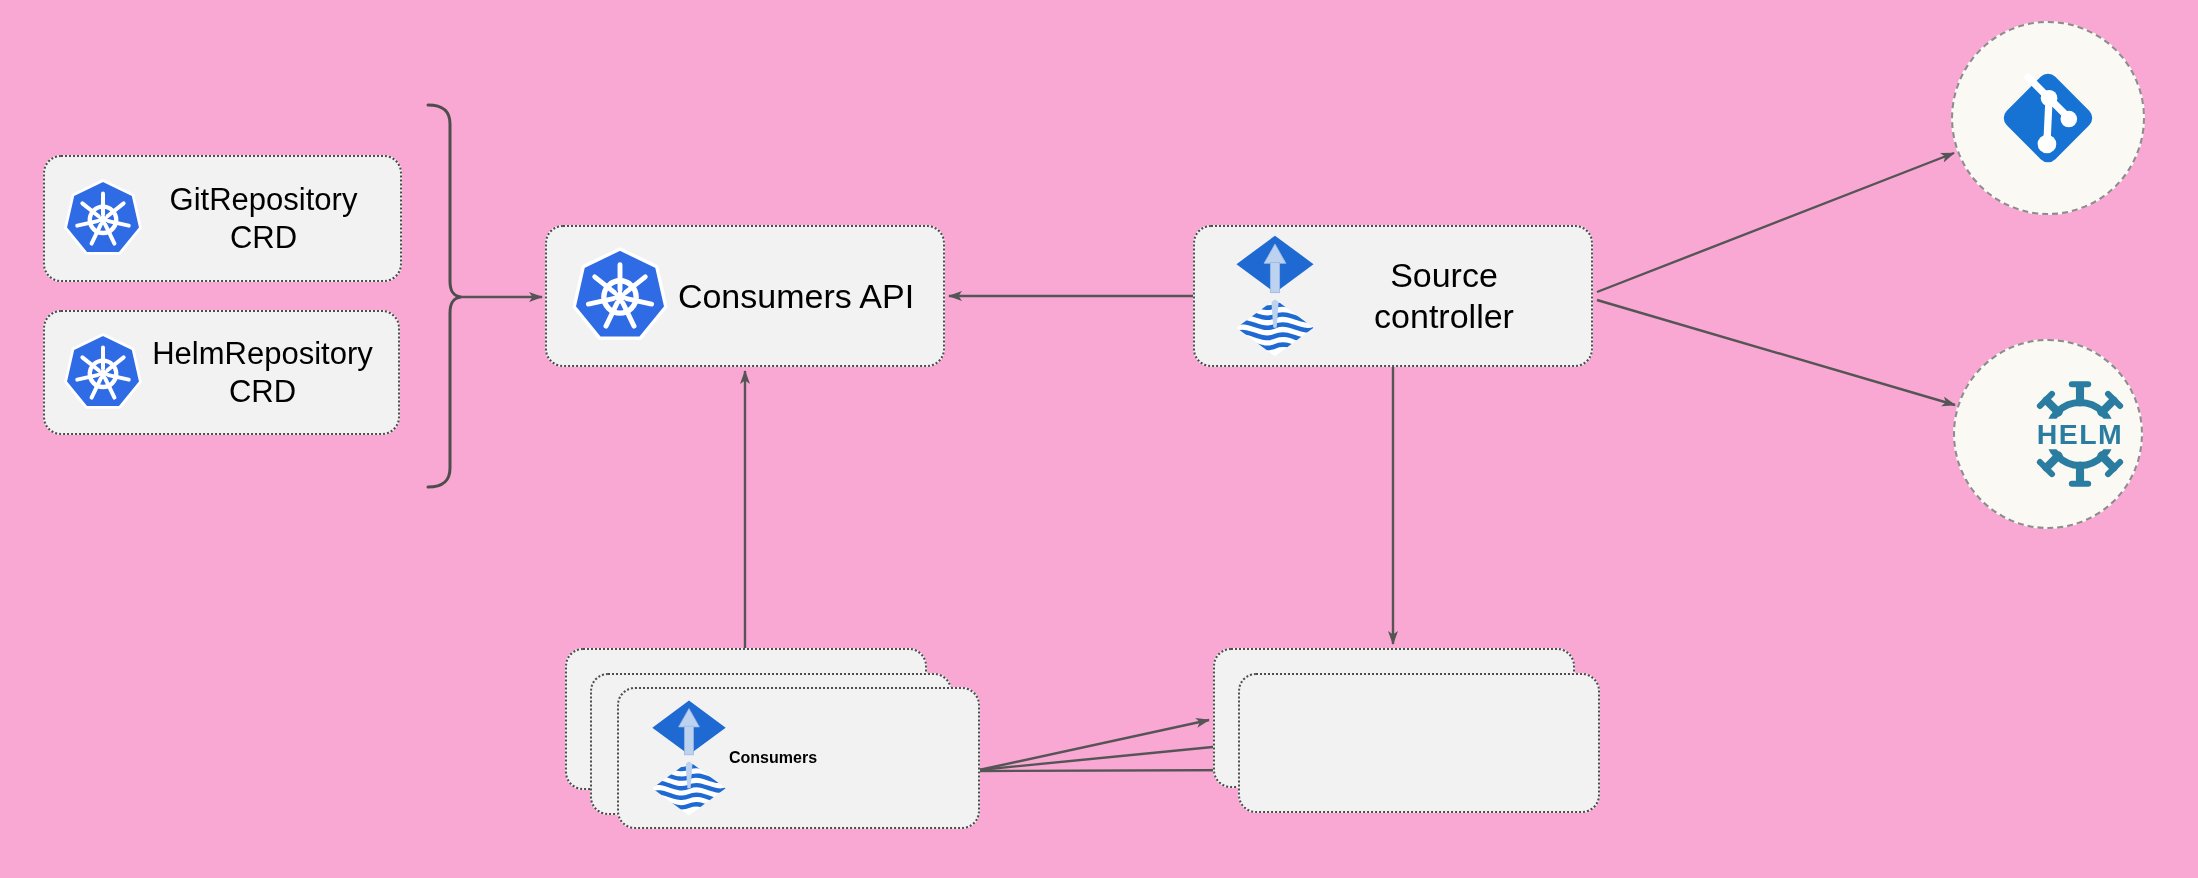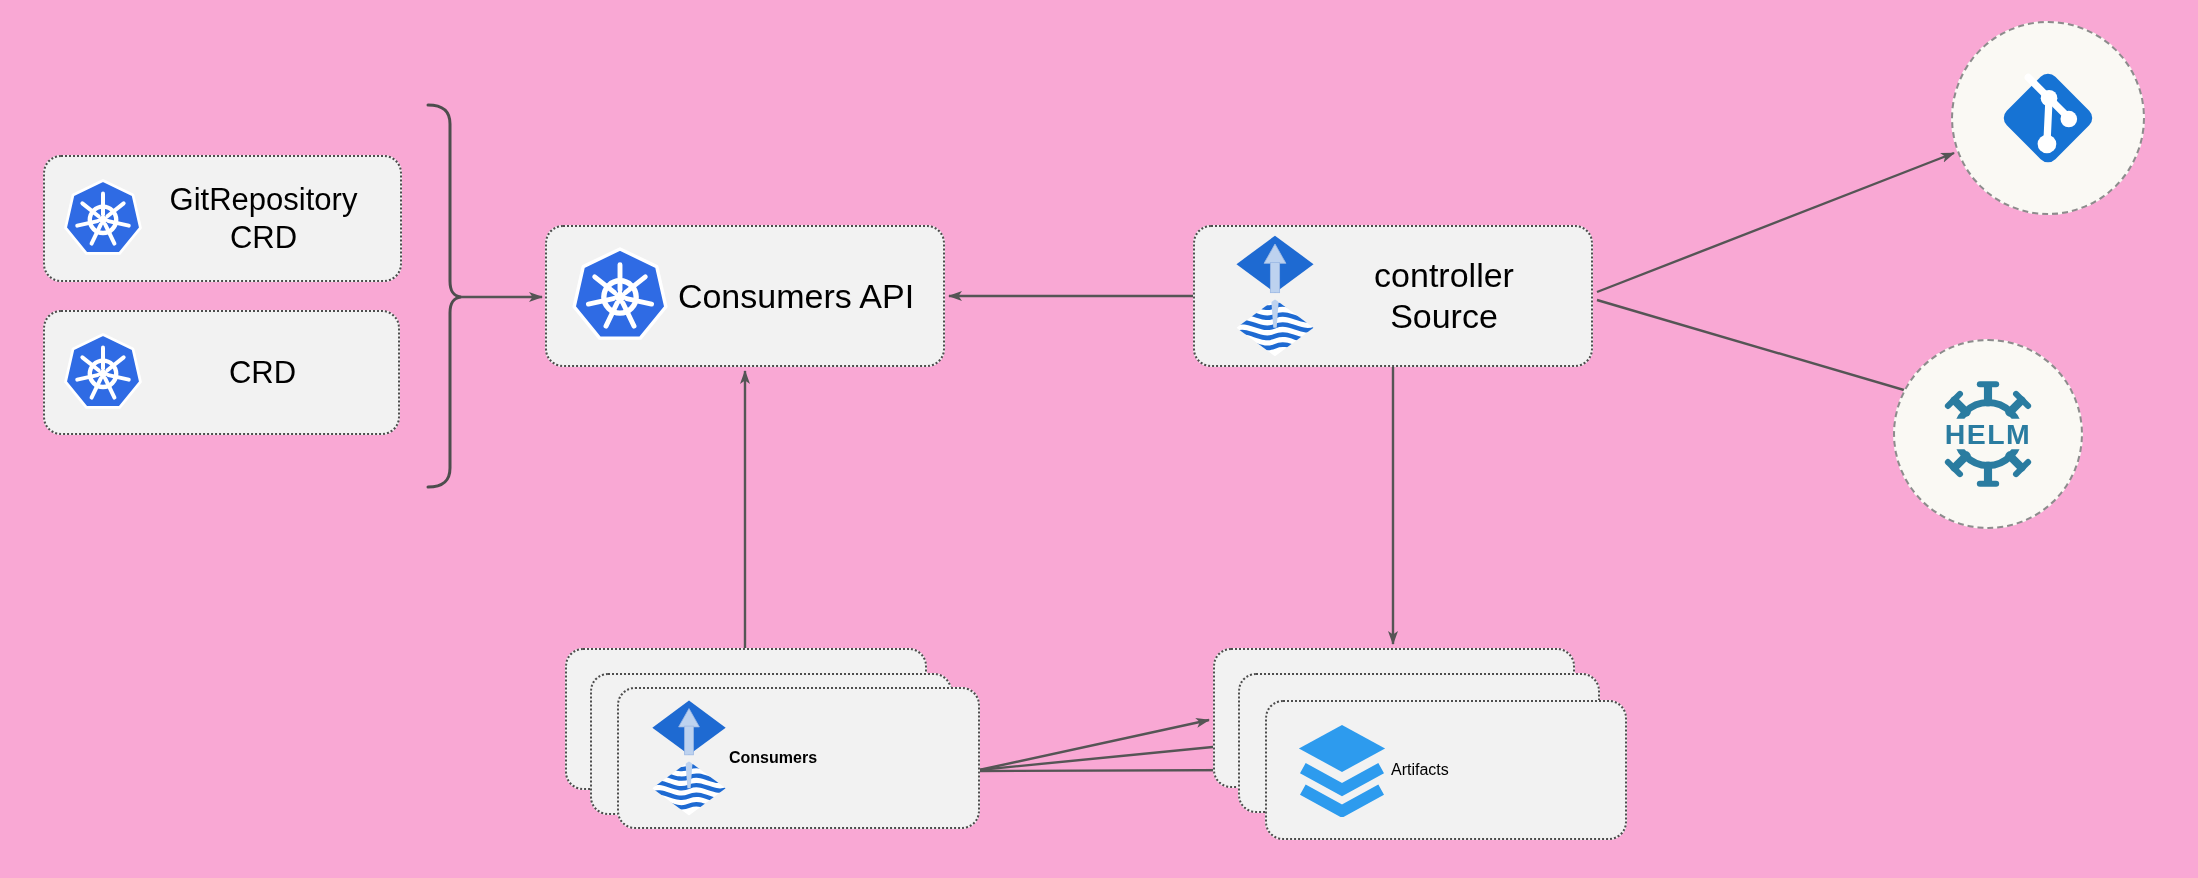--- a/index.html
+++ b/index.html
@@ -107,20 +107,21 @@
           <line x1="56.8" y1="52.6" x2="82.2" y2="58.3"></line>
             <line x1="53" y1="57.3" x2="64.3" y2="80.7"></line>
           <line x1="47" y1="57.3" x2="35.7" y2="80.7"></line>
             <line x1="43.2" y1="52.6" x2="17.8" y2="58.3"></line>
           <line x1="44.5" y1="46.6" x2="24.2" y2="30.4"></line>
         </g>
         <rect x="45" y="46" width="10" height="10" fill="#ffffff" transform="rotate(45 50 51)"></rect>
       </svg>
     </span>
     <span class="label">
+      <span>HelmRepository</span>
       <span>CRD</span>
     </span>
   </div>
 
   <div class="box" style="left:545px;top:225px;width:400px;height:142px;padding:0 20px 0 24px;">
     <span class="icon-wrap">
       <svg width="98" height="98" viewBox="0 0 100 100">
         <polygon points="50,2 87.5,20 96.8,61 70.8,93 29.2,93 3.2,61 12.5,20" style="fill:var(--kubernetes-blue,#2f6be4)" stroke="#ffffff" stroke-width="3.5" stroke-linejoin="round"></polygon>
         <g stroke="#ffffff" stroke-width="5" stroke-linecap="round" fill="none">
           <circle cx="50" cy="51" r="16.5" stroke-width="5.5"></circle>
@@ -158,22 +159,22 @@
           </g>
           <polygon points="45,72 55,72 52,112 48,112" style="fill:var(--flux-arrow-light,#bdd2ef)"></polygon>
         </g>
         <g style="fill:var(--flux-arrow-light,#bdd2ef)" stroke="#9db9e4" stroke-width="1">
           <polygon points="50,12 63,35 37,35"></polygon>
           <rect x="44.5" y="34" width="11" height="36"></rect>
         </g>
       </svg>
     </span>
     <span class="label">
+      <span>Source</span>
       <span>controller</span>
-      <span>Source</span>
     </span>
   </div>
 
   <div class="stack" style="left:565px;top:648px;width:415px;height:194px;">
     <div class="stack-card" style="left:0;top:0;width:362px;height:142px;"></div>
     <div class="stack-card" style="left:25px;top:25px;width:362px;height:142px;"></div>
     <div class="stack-card" style="left:52px;top:39px;width:363px;height:142px;padding:0 16px 0 30px;box-sizing:border-box;font-weight:bold;">
       <span class="icon-wrap">
         <svg width="80" height="118" viewBox="0 0 100 148">
           <polygon points="50,2 96,36 50,70 4,36" style="fill:var(--flux-blue,#1e6ad2)"></polygon>
@@ -199,53 +200,41 @@
       </span>
       <span class="label">
         <span>Consumers</span>
       </span>
     </div>
   </div>
 
   <div class="stack" style="left:1213px;top:648px;width:414px;height:192px;">
     <div class="stack-card" style="left:0;top:0;width:362px;height:140px;"></div>
     <div class="stack-card" style="left:25px;top:25px;width:362px;height:140px;"></div>
-    <div class="stack-card" style="left:52px;top:52px;width:362px;height:140px;padding:0 16px 0 26px;box-sizing:border-box;">
-      <span class="icon-wrap">
-        <svg width="98" height="94" viewBox="0 0 100 96">
-          <polygon points="50,2 94,26 50,50 6,26" style="fill:var(--layers-blue,#2d9bee)"></polygon>
-          <path d="M10 46 L50 68 L90 46" fill="none" stroke-width="12" style="stroke:var(--layers-blue,#2d9bee)"></path>
-          <path d="M10 68 L50 90 L90 68" fill="none" stroke-width="12" style="stroke:var(--layers-blue,#2d9bee)"></path>
-        </svg>
-      </span>
-      <span class="label">
-        <span>Artifacts</span>
-      </span>
-    </div>
   </div>
 
   <div class="circle-node" style="left:1951px;top:21px;width:194px;height:194px;">
     <span>
       <svg width="104" height="104" viewBox="0 0 100 100">
         <rect x="17" y="17" width="66" height="66" rx="10" transform="rotate(45 50 50)" style="fill:var(--git-blue,#1673d4)"></rect>
         <g stroke="#ffffff" stroke-width="7" stroke-linecap="round" fill="none">
           <line x1="31" y1="11" x2="50" y2="30"></line>
           <line x1="51" y1="31" x2="49" y2="74"></line>
           <line x1="55" y1="35" x2="68" y2="48"></line>
         </g>
         <g fill="#ffffff">
           <circle cx="51" cy="31" r="8"></circle>
           <circle cx="70" cy="51" r="8"></circle>
           <circle cx="49" cy="75" r="9"></circle>
         </g>
       </svg>
     </span>
   </div>
 
-  <div class="circle-node" style="left:1893px;top:339px;width:190px;height:190px;">
+  <div class="circle-node" style="left:1953px;top:339px;width:190px;height:190px;justify-content:flex-end;">
     <span>
       <svg width="122" height="112" viewBox="0 0 120 110">
         <circle cx="60" cy="55" r="31" fill="none" stroke-width="7" style="stroke:var(--helm-teal,#2a7ca0)"></circle>
         <g stroke-linecap="round" fill="none" style="stroke:var(--helm-teal,#2a7ca0)">
           <g stroke-width="8">
             <line x1="60" y1="24" x2="60" y2="8"></line>
             <line x1="38.8" y1="33.8" x2="27" y2="22"></line>
             <line x1="81.2" y1="33.8" x2="93" y2="22"></line>
             <line x1="60" y1="86" x2="60" y2="102"></line>
             <line x1="38.8" y1="76.2" x2="27" y2="88"></line>

